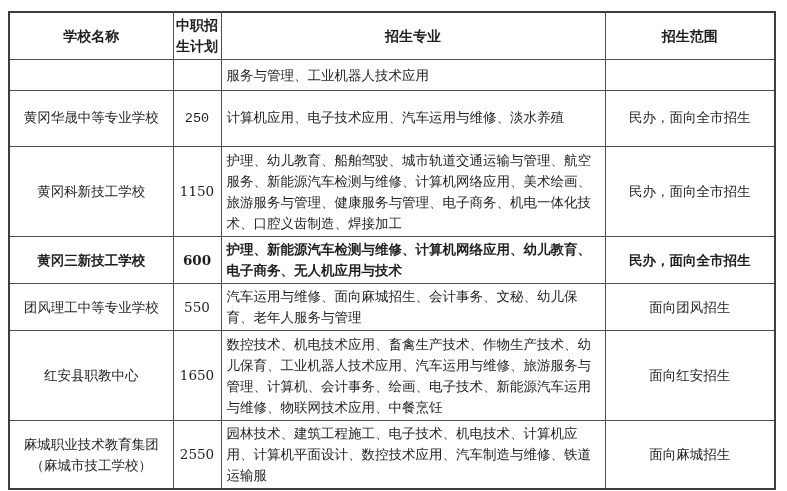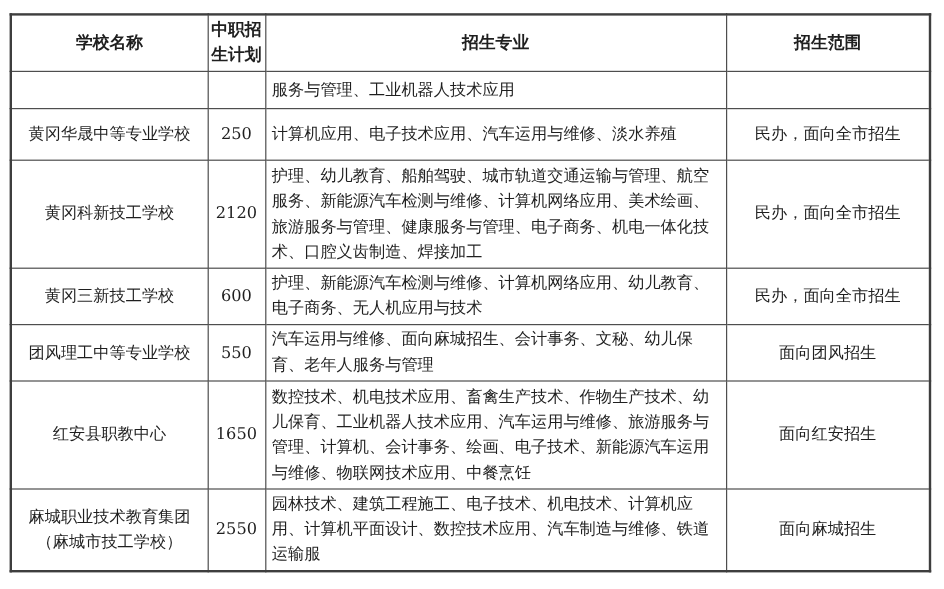--- a/index.html
+++ b/index.html
@@ -39,23 +39,23 @@
     text-align: center;
     padding: 2px 1px;
   }
   td.school, td.plan, td.scope { text-align: center; }
   td.majors {
     text-align: left;
     padding: 2px 2px 2px 5px;
   }
   thead tr            { height: 46px; padding-left: 44px; }
   tbody tr:nth-child(1) { height: 31px; }
-  tbody tr:nth-child(2) { height: 43px; }
+  tbody tr:nth-child(2) { height: 56px; font-family: Liberation Mono, monospace; }
   tbody tr:nth-child(3) { height: 90px; }
-  tbody tr:nth-child(4) { height: 45px; }
+  tbody tr:nth-child(4) { height: 45px; font-weight: bold; }
   tbody tr:nth-child(5) { height: 46px; }
   tbody tr:nth-child(6) { height: 90px; }
   tbody tr:nth-child(7) { height: 37px; }
   tbody tr:nth-child(8) { height: 51px; }
 </style>
 </head>
 <body>
 
 <table class="enroll">
   <colgroup>
@@ -80,21 +80,21 @@
       <td class="scope"></td>
     </tr>
     <tr>
       <td class="school">黄冈华晟中等专业学校</td>
       <td class="plan">250</td>
       <td class="majors">计算机应用、电子技术应用、汽车运用与维修、淡水养殖</td>
       <td class="scope">民办，面向全市招生</td>
     </tr>
     <tr>
       <td class="school">黄冈科新技工学校</td>
-      <td class="plan">2120</td>
+      <td class="plan">1150</td>
       <td class="majors">护理、幼儿教育、船舶驾驶、城市轨道交通运输与管理、航空服务、新能源汽车检测与维修、计算机网络应用、美术绘画、旅游服务与管理、健康服务与管理、电子商务、机电一体化技术、口腔义齿制造、焊接加工</td>
       <td class="scope">民办，面向全市招生</td>
     </tr>
     <tr>
       <td class="school">黄冈三新技工学校</td>
       <td class="plan">600</td>
       <td class="majors">护理、新能源汽车检测与维修、计算机网络应用、幼儿教育、电子商务、无人机应用与技术</td>
       <td class="scope">民办，面向全市招生</td>
     </tr>
     <tr>

